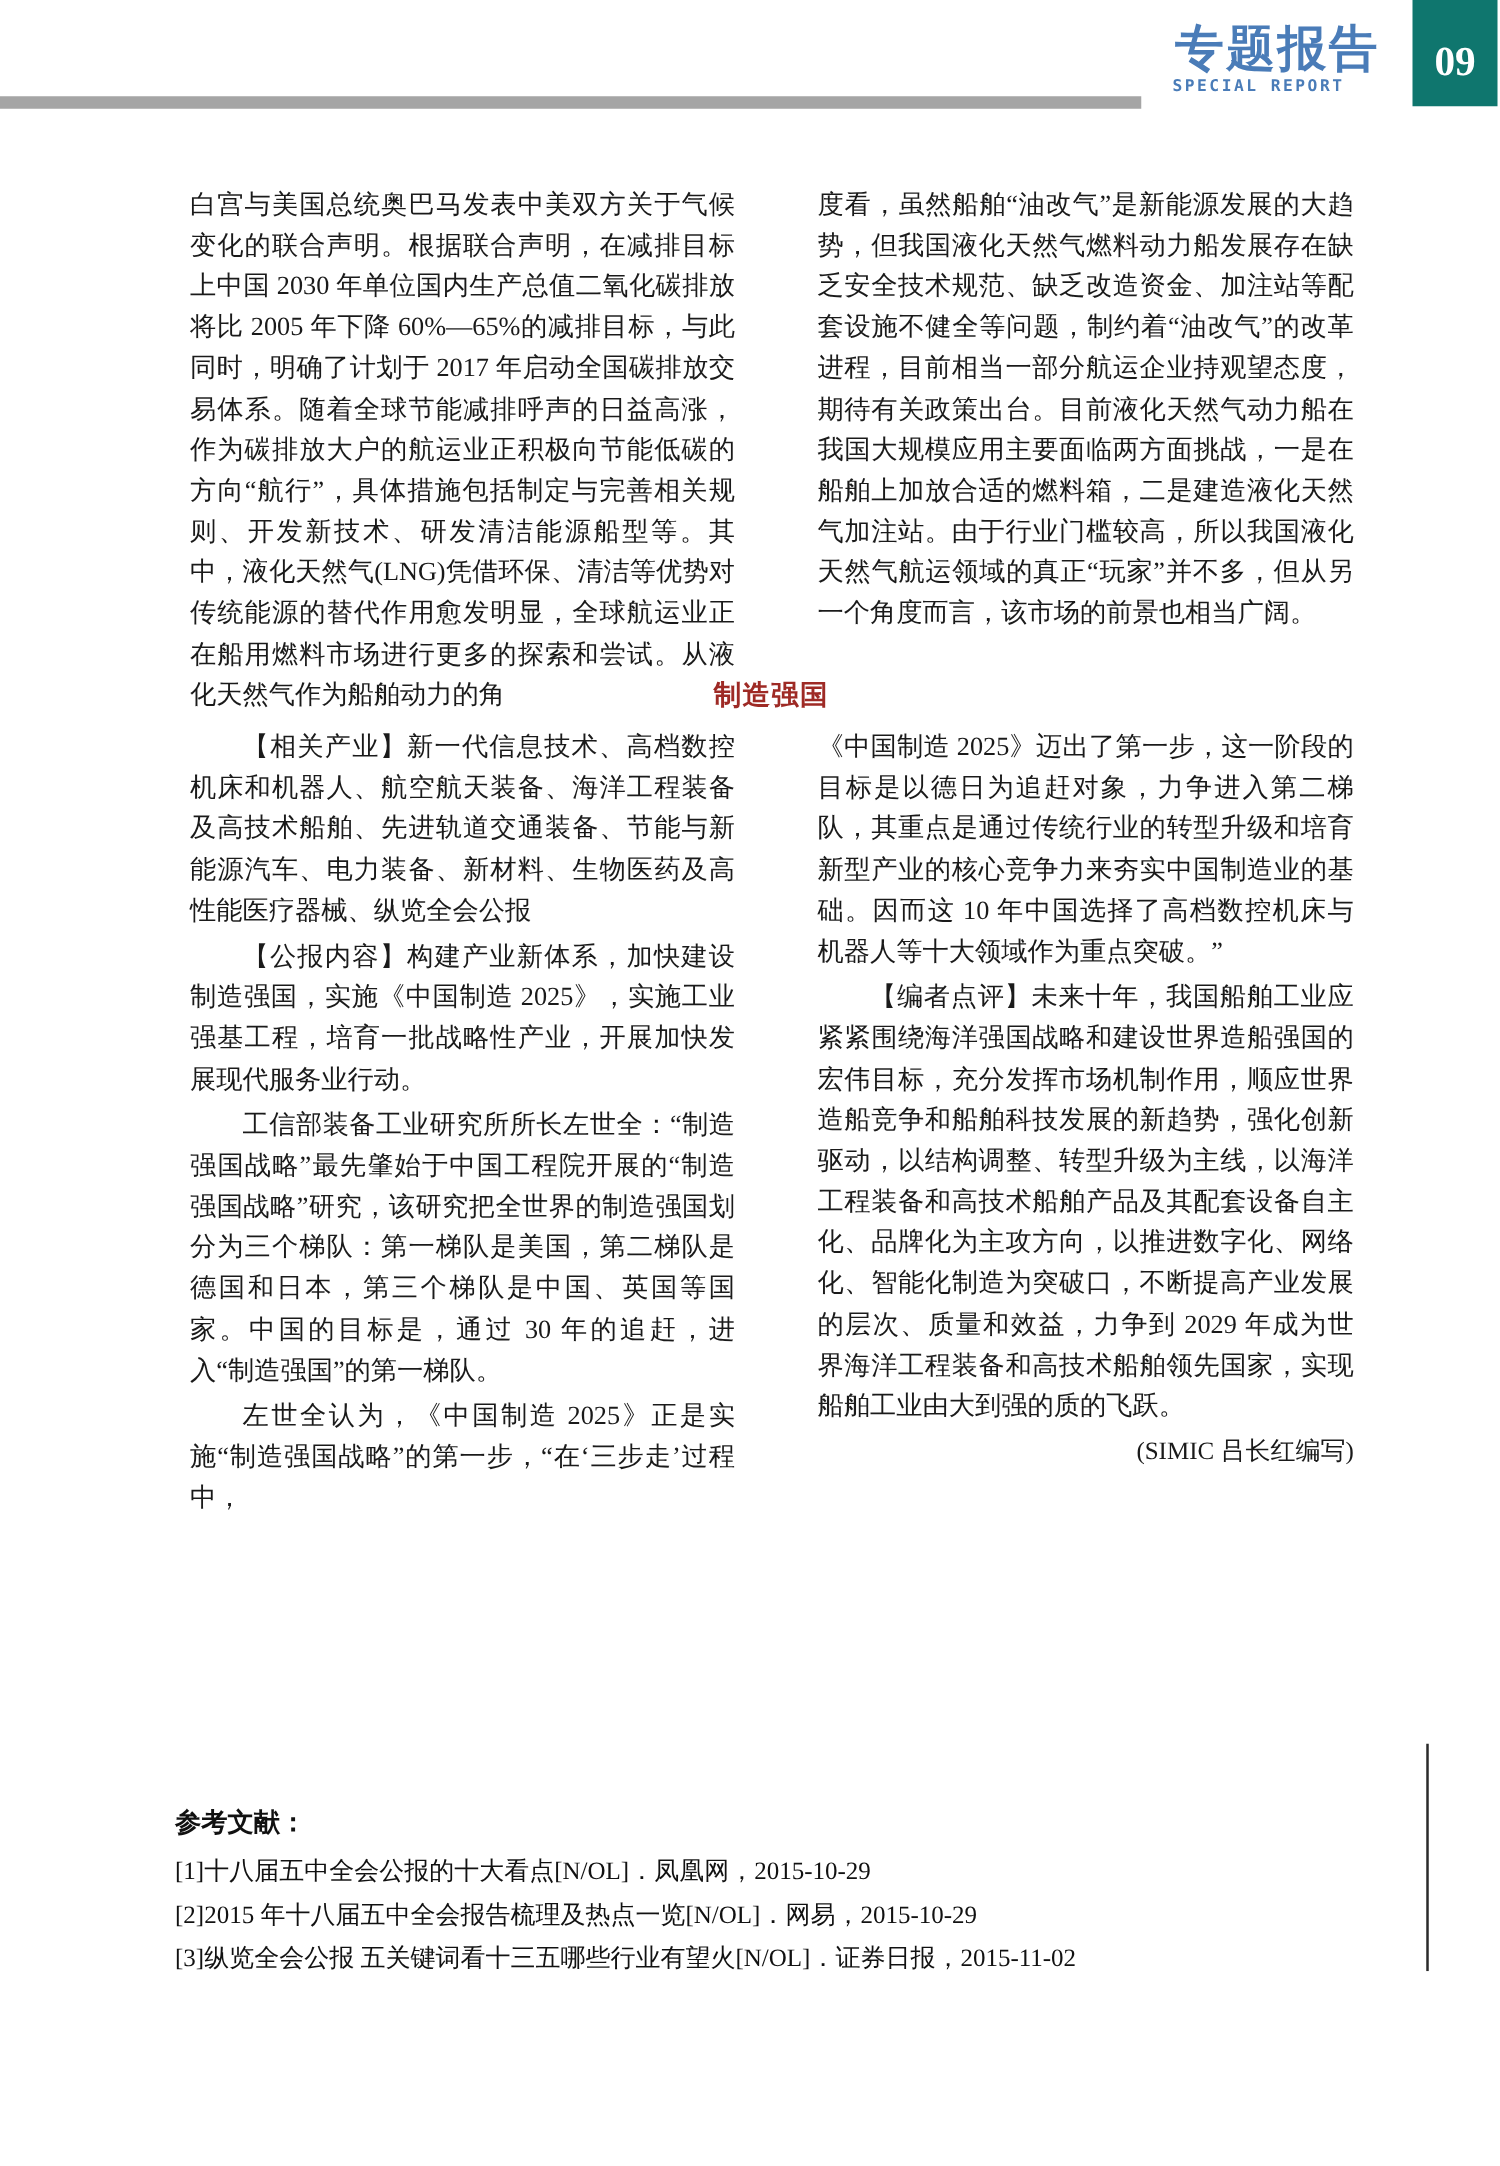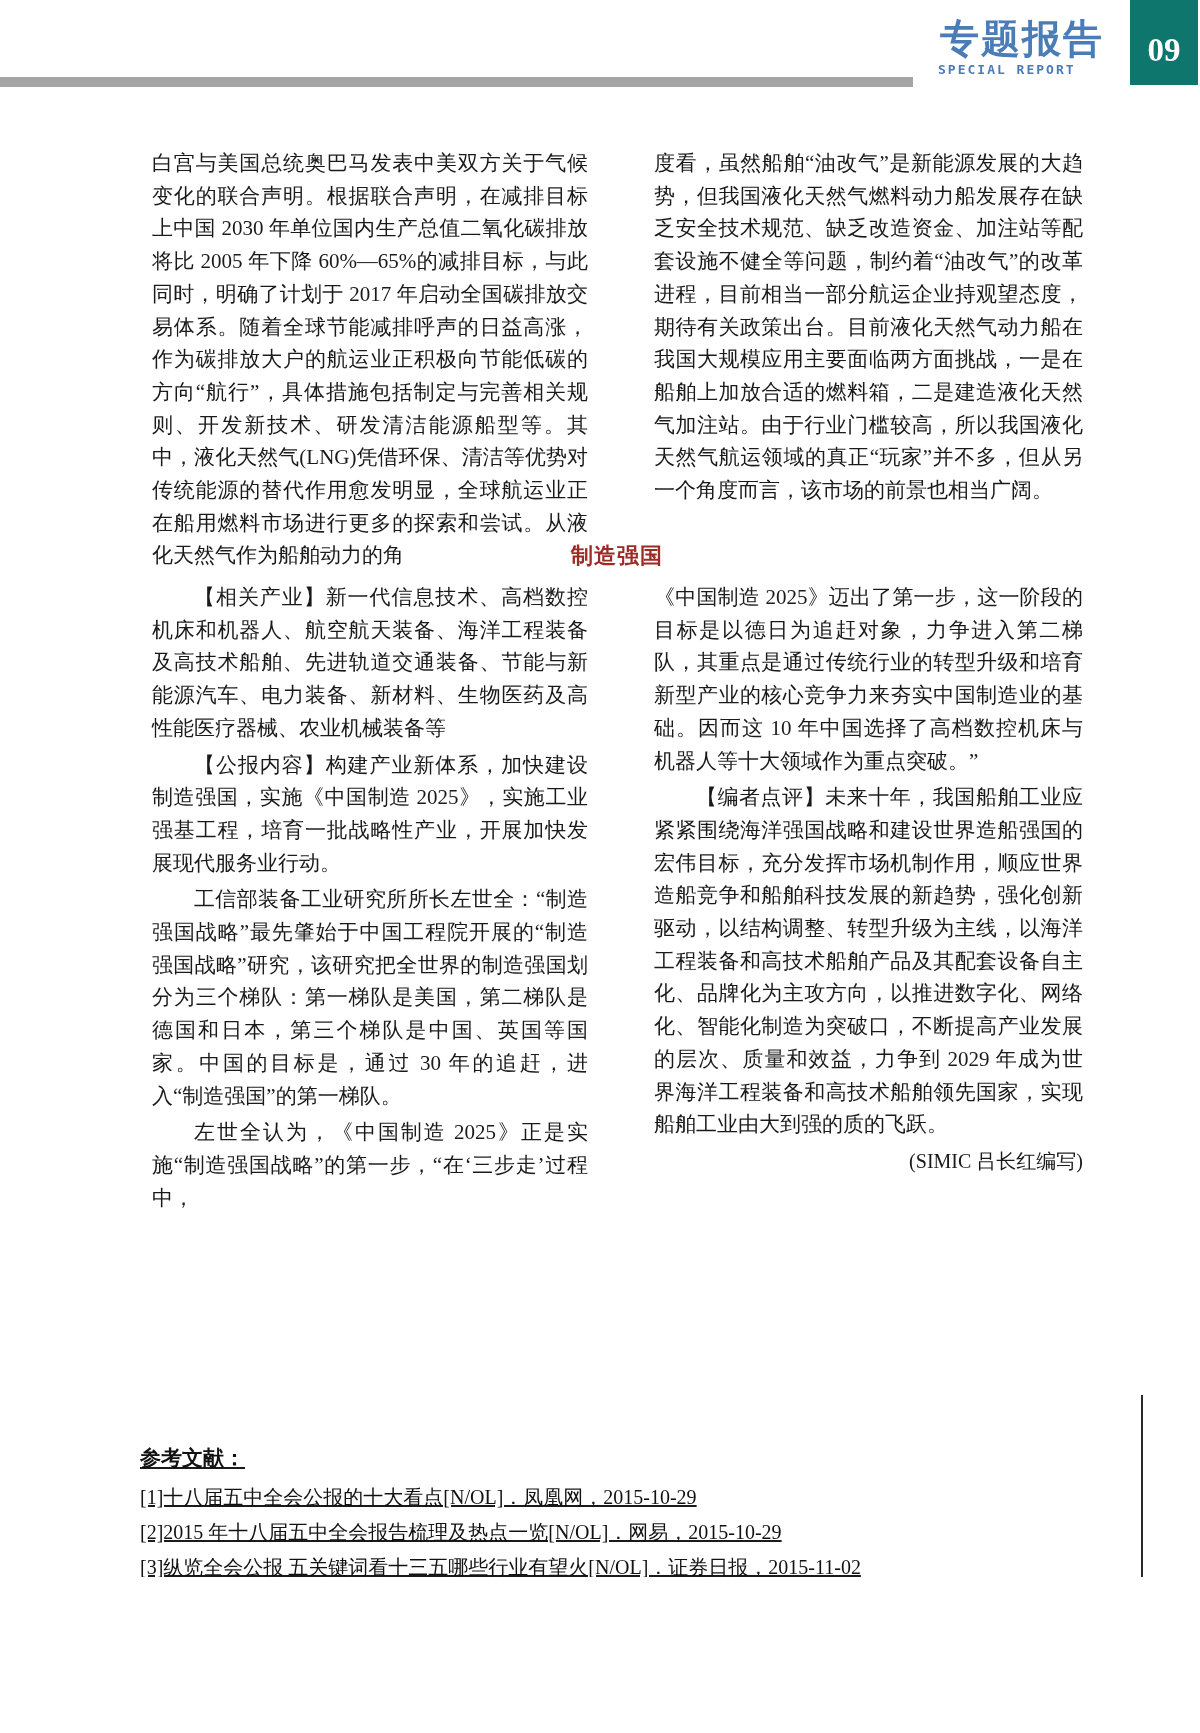--- a/index.html
+++ b/index.html
@@ -41,21 +41,21 @@
   .p-indent{text-indent:2em;}
   .byline{text-align:right;font-size:20px;margin-top:0;}
   
   .section-heading{
     position:absolute;left:17px;top:541px;width:1200px;
     text-align:center;
     font-size:22px;font-weight:bold;color:#9e2a25;
     letter-spacing:1px;
   }
   
-  .refs{position:absolute;left:140px;top:1444px;width:980px;text-decoration:underline;}
+  .refs{position:absolute;left:140px;top:1444px;width:980px;}
   .refs-label{
     font-family:"Liberation Sans","DejaVu Sans",sans-serif;
     font-size:21px;font-weight:bold;color:#111;margin-bottom:8px;
   }
   .ref-item{font-size:20px;line-height:35px;color:#111;}
   
   .footer-line{position:absolute;left:130px;top:1678px;width:1070px;height:2px;background:#2b2b2b;}
   .footer-vline{position:absolute;left:1141px;top:1395px;width:2px;height:338px;background:#2b2b2b;}
   .footer-org{
     position:absolute;left:600px;top:1686px;width:527px;
@@ -83,21 +83,21 @@
     <p>白宫与美国总统奥巴马发表中美双方关于气候变化的联合声明。根据联合声明，在减排目标上中国 2030 年单位国内生产总值二氧化碳排放将比 2005 年下降 60%—65%的减排目标，与此同时，明确了计划于 2017 年启动全国碳排放交易体系。随着全球节能减排呼声的日益高涨，作为碳排放大户的航运业正积极向节能低碳的方向“航行”，具体措施包括制定与完善相关规则、开发新技术、研发清洁能源船型等。其中，液化天然气(LNG)凭借环保、清洁等优势对传统能源的替代作用愈发明显，全球航运业正在船用燃料市场进行更多的探索和尝试。从液化天然气作为船舶动力的角</p>
   </div>
 
   <div class="col col-right top-col">
     <p>度看，虽然船舶“油改气”是新能源发展的大趋势，但我国液化天然气燃料动力船发展存在缺乏安全技术规范、缺乏改造资金、加注站等配套设施不健全等问题，制约着“油改气”的改革进程，目前相当一部分航运企业持观望态度，期待有关政策出台。目前液化天然气动力船在我国大规模应用主要面临两方面挑战，一是在船舶上加放合适的燃料箱，二是建造液化天然气加注站。由于行业门槛较高，所以我国液化天然气航运领域的真正“玩家”并不多，但从另一个角度而言，该市场的前景也相当广阔。</p>
   </div>
 
   <div class="section-heading">制造强国</div>
 
   <div class="col col-left sec-col">
-    <p class="p-indent">【相关产业】新一代信息技术、高档数控机床和机器人、航空航天装备、海洋工程装备及高技术船舶、先进轨道交通装备、节能与新能源汽车、电力装备、新材料、生物医药及高性能医疗器械、农业机械装备等</p>
+    <p class="p-indent">【相关产业】新一代信息技术、高档数控机床和机器人、航空航天装备、海洋工程装备及高技术船舶、先进轨道交通装备、节能与新能源汽车、电力装备、新材料、生物医药及高性能医疗器械、纵览全会公报</p>
     <p class="p-indent">【公报内容】构建产业新体系，加快建设制造强国，实施《中国制造 2025》，实施工业强基工程，培育一批战略性产业，开展加快发展现代服务业行动。</p>
     <p class="p-indent">工信部装备工业研究所所长左世全：“制造强国战略”最先肇始于中国工程院开展的“制造强国战略”研究，该研究把全世界的制造强国划分为三个梯队：第一梯队是美国，第二梯队是德国和日本，第三个梯队是中国、英国等国家。中国的目标是，通过 30 年的追赶，进入“制造强国”的第一梯队。</p>
     <p class="p-indent">左世全认为，《中国制造 2025》正是实施“制造强国战略”的第一步，“在‘三步走’过程中，</p>
   </div>
 
   <div class="col col-right sec-col">
     <p>《中国制造 2025》迈出了第一步，这一阶段的目标是以德日为追赶对象，力争进入第二梯队，其重点是通过传统行业的转型升级和培育新型产业的核心竞争力来夯实中国制造业的基础。因而这 10 年中国选择了高档数控机床与机器人等十大领域作为重点突破。”</p>
     <p class="p-indent">【编者点评】未来十年，我国船舶工业应紧紧围绕海洋强国战略和建设世界造船强国的宏伟目标，充分发挥市场机制作用，顺应世界造船竞争和船舶科技发展的新趋势，强化创新驱动，以结构调整、转型升级为主线，以海洋工程装备和高技术船舶产品及其配套设备自主化、品牌化为主攻方向，以推进数字化、网络化、智能化制造为突破口，不断提高产业发展的层次、质量和效益，力争到 2029 年成为世界海洋工程装备和高技术船舶领先国家，实现船舶工业由大到强的质的飞跃。</p>
     <p class="byline">(SIMIC  吕长红编写)</p>
   </div>

